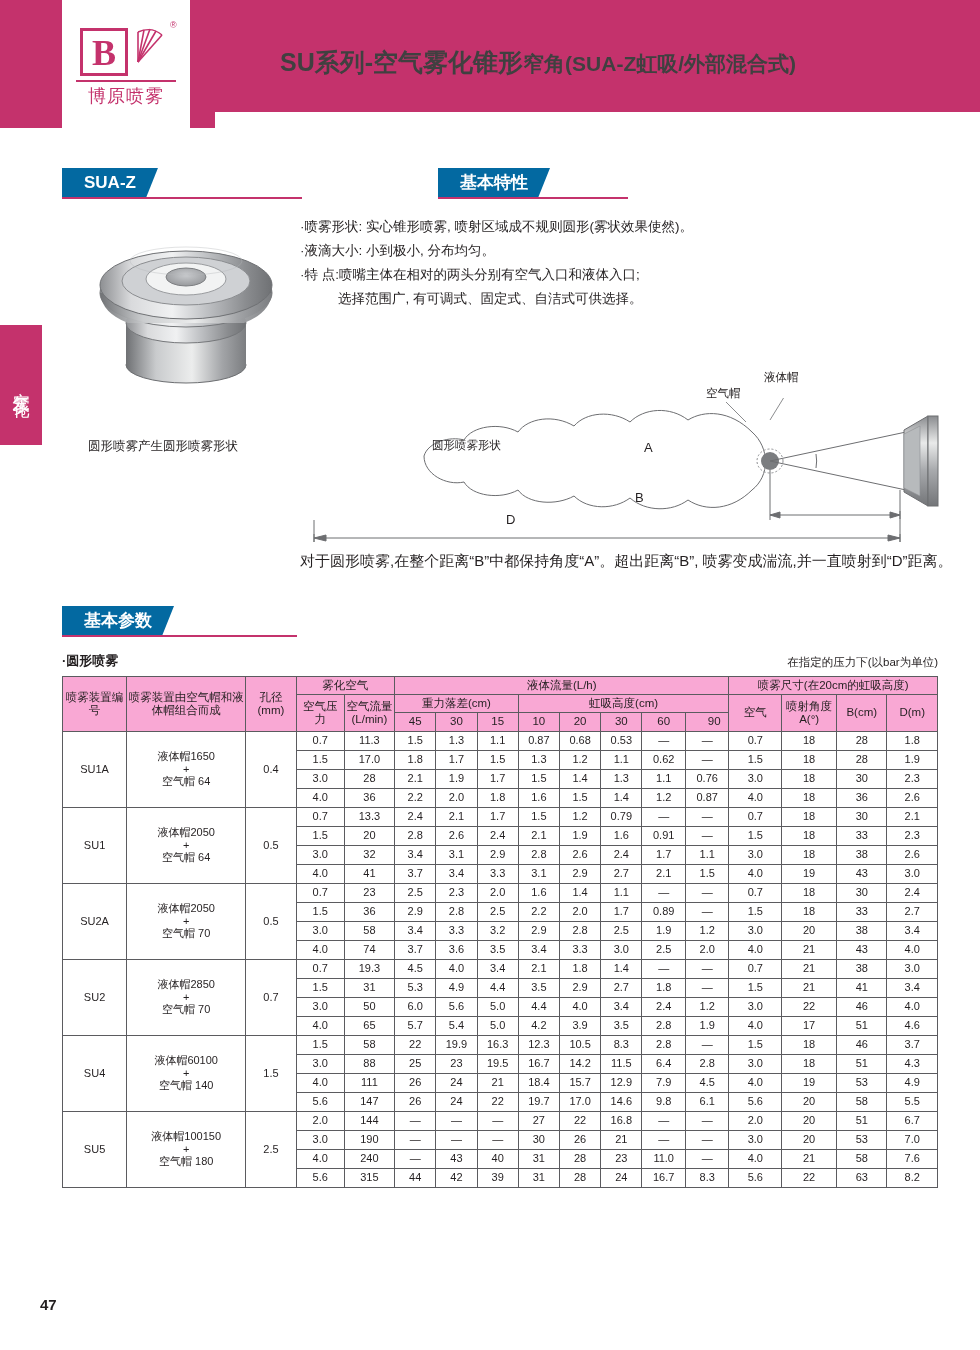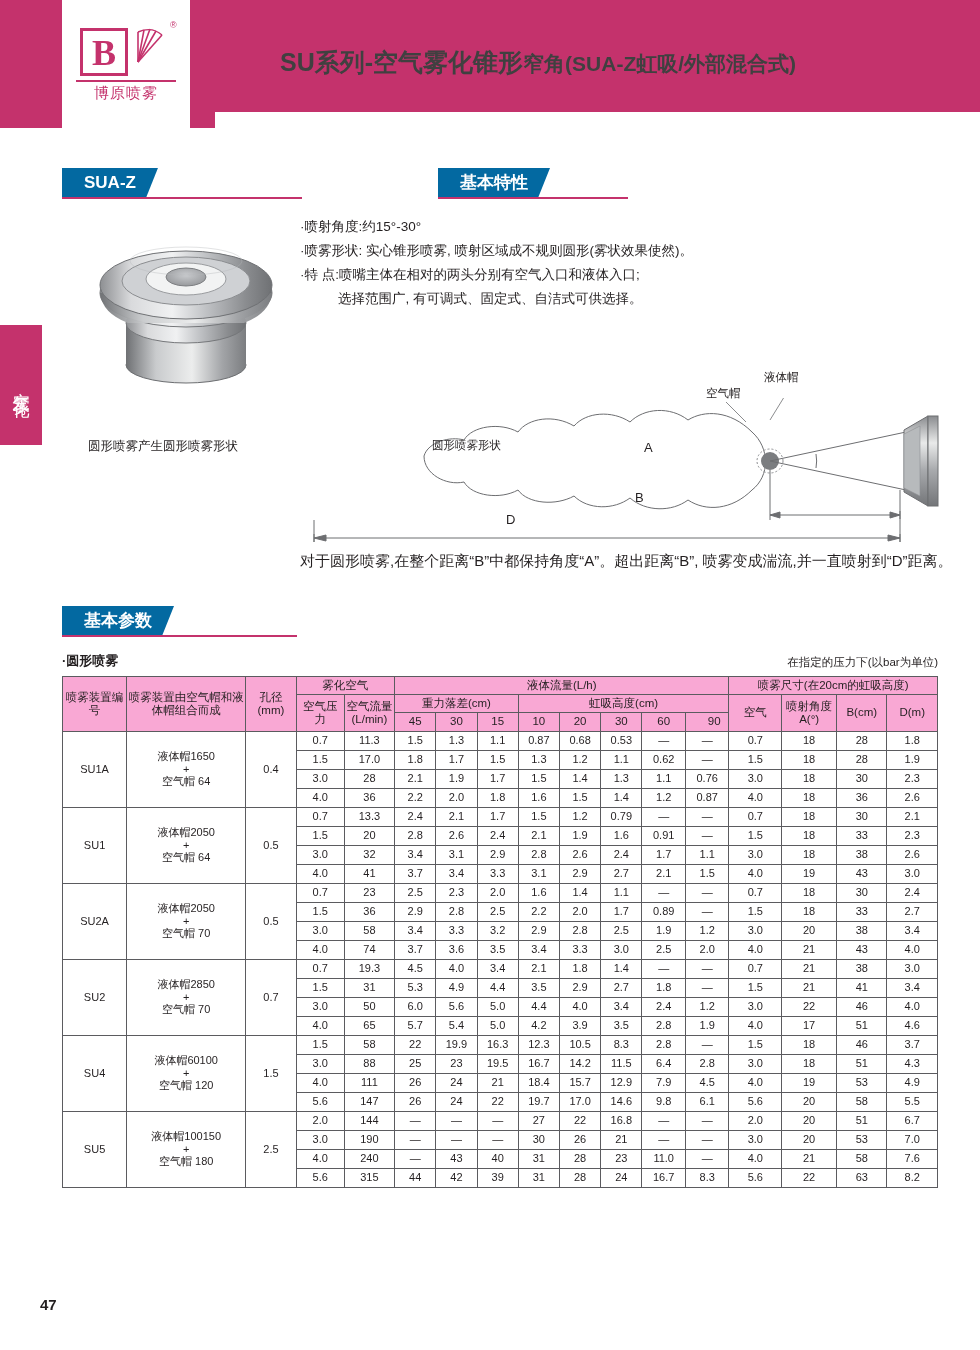--- a/index.html
+++ b/index.html
@@ -27,21 +27,21 @@
     font-size:36px; font-weight:bold; line-height:44px; text-align:center;
   }
   .logo-fan {
     position:absolute; left:70px; top:22px; width:42px; height:44px;
   }
   .logo-reg {
     position:absolute; left:108px; top:20px; font-size:9px; color:#c4326c;
   }
   .logo-text {
     position:absolute; left:0; top:84px; width:128px; text-align:center;
-    font-size:15px; color:#c4326c; letter-spacing:1px;
+    font-size:18px; color:#c4326c; letter-spacing:1px;
   }
   .logo-underline {
     position:absolute; left:14px; top:80px; width:100px; height:2px; background:#c4326c;
   }
   .header-title {
     position:absolute; left:280px; top:62px; transform:translateY(-50%);
     color:#404040; font-size:25px; font-weight:bold; letter-spacing:0px;
     white-space:nowrap;
   }
   .header-title .small { font-size:21px; font-weight:bold; }
@@ -197,22 +197,22 @@
   <ellipse cx="98" cy="46" rx="56" ry="14" fill="none" stroke="#b5b7ba" stroke-width="0.8" opacity="0.5"></ellipse>
 </svg>
 <div class="caption">圆形喷雾产生圆形喷雾形状</div>
 
 <div class="banner" style="left:438px; top:168px; width:190px;">
   <div class="tag">基本特性</div>
   <div class="rule" style="width:190px;"></div>
 </div>
 
 <div class="features">
-  <div class="row">·喷射角度:约15°-30°</div>
   <div class="row">·喷雾形状: 实心锥形喷雾, 喷射区域成不规则圆形(雾状效果使然)。</div>
+  <div class="row">·液滴大小: 小到极小, 分布均匀。</div>
   <div class="row">·特        点:喷嘴主体在相对的两头分别有空气入口和液体入口;</div>
   <div class="row indent">选择范围广, 有可调式、固定式、自洁式可供选择。</div>
 </div>
 
 <svg class="spray-diagram" viewBox="0 0 650 180">
   <g fill="none" stroke="#6d6e71" stroke-width="1">
 
     <path d="M452 62 C430 40 404 40 388 50 C370 36 344 38 330 52
              C312 40 286 42 274 56 C254 44 228 48 218 62
              C200 52 172 56 164 70 C150 66 128 72 124 86
@@ -592,21 +592,21 @@
         <td>4.0</td>
         <td>17</td>
         <td>51</td>
         <td>4.6</td>
       </tr>
       <tr>
         <td class="grp" rowspan="4">SU4</td>
         <td class="combo" rowspan="4">
           <div>液体帽60100</div>
           <div>+</div>
-          <div>空气帽  120</div>
+          <div>空气帽  140</div>
         </td>
         <td class="bore" rowspan="4">1.5</td>
         <td>1.5</td>
         <td>58</td>
         <td>22</td>
         <td>19.9</td>
         <td>16.3</td>
         <td>12.3</td>
         <td>10.5</td>
         <td>8.3</td>

